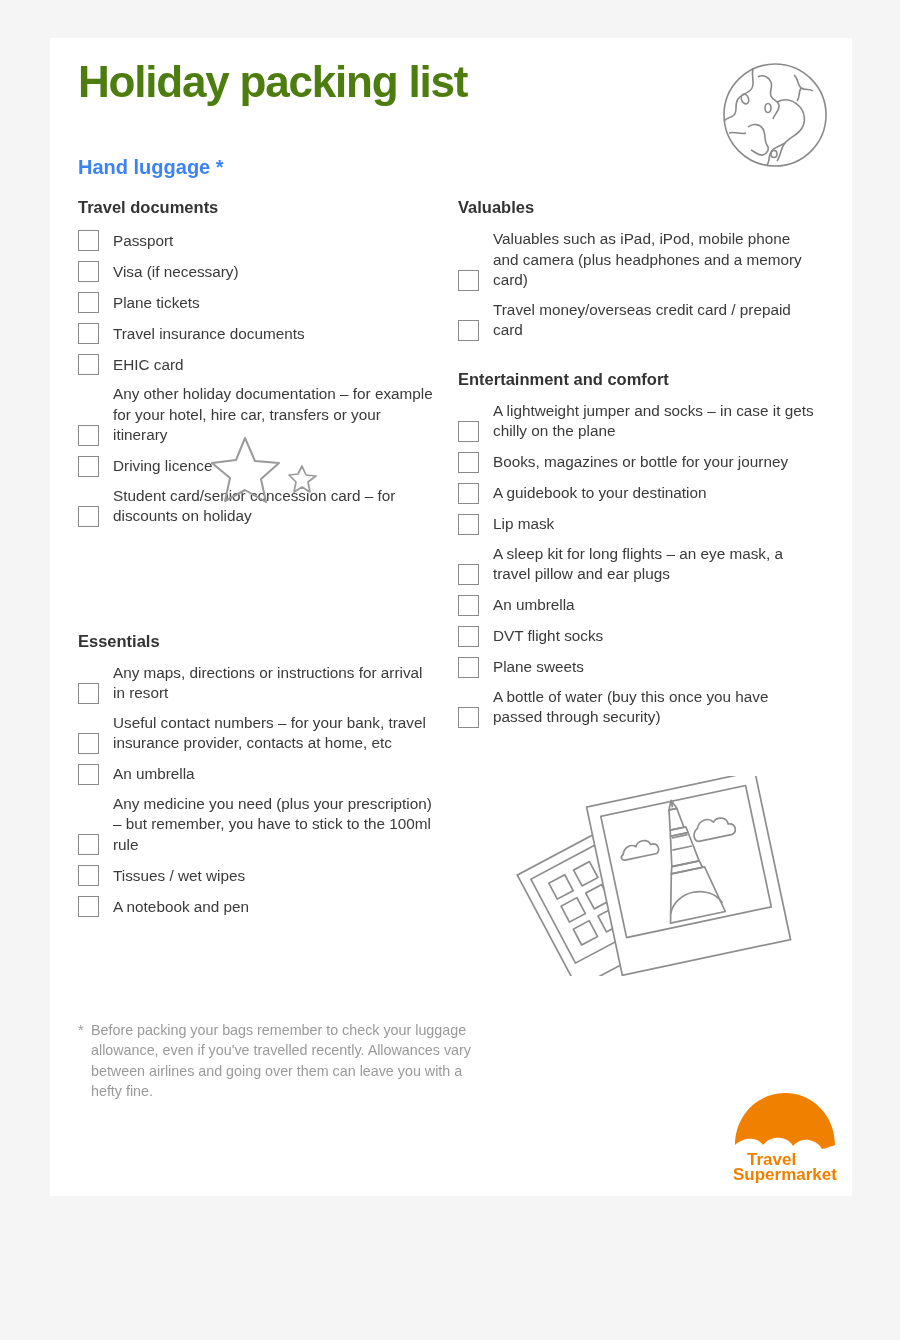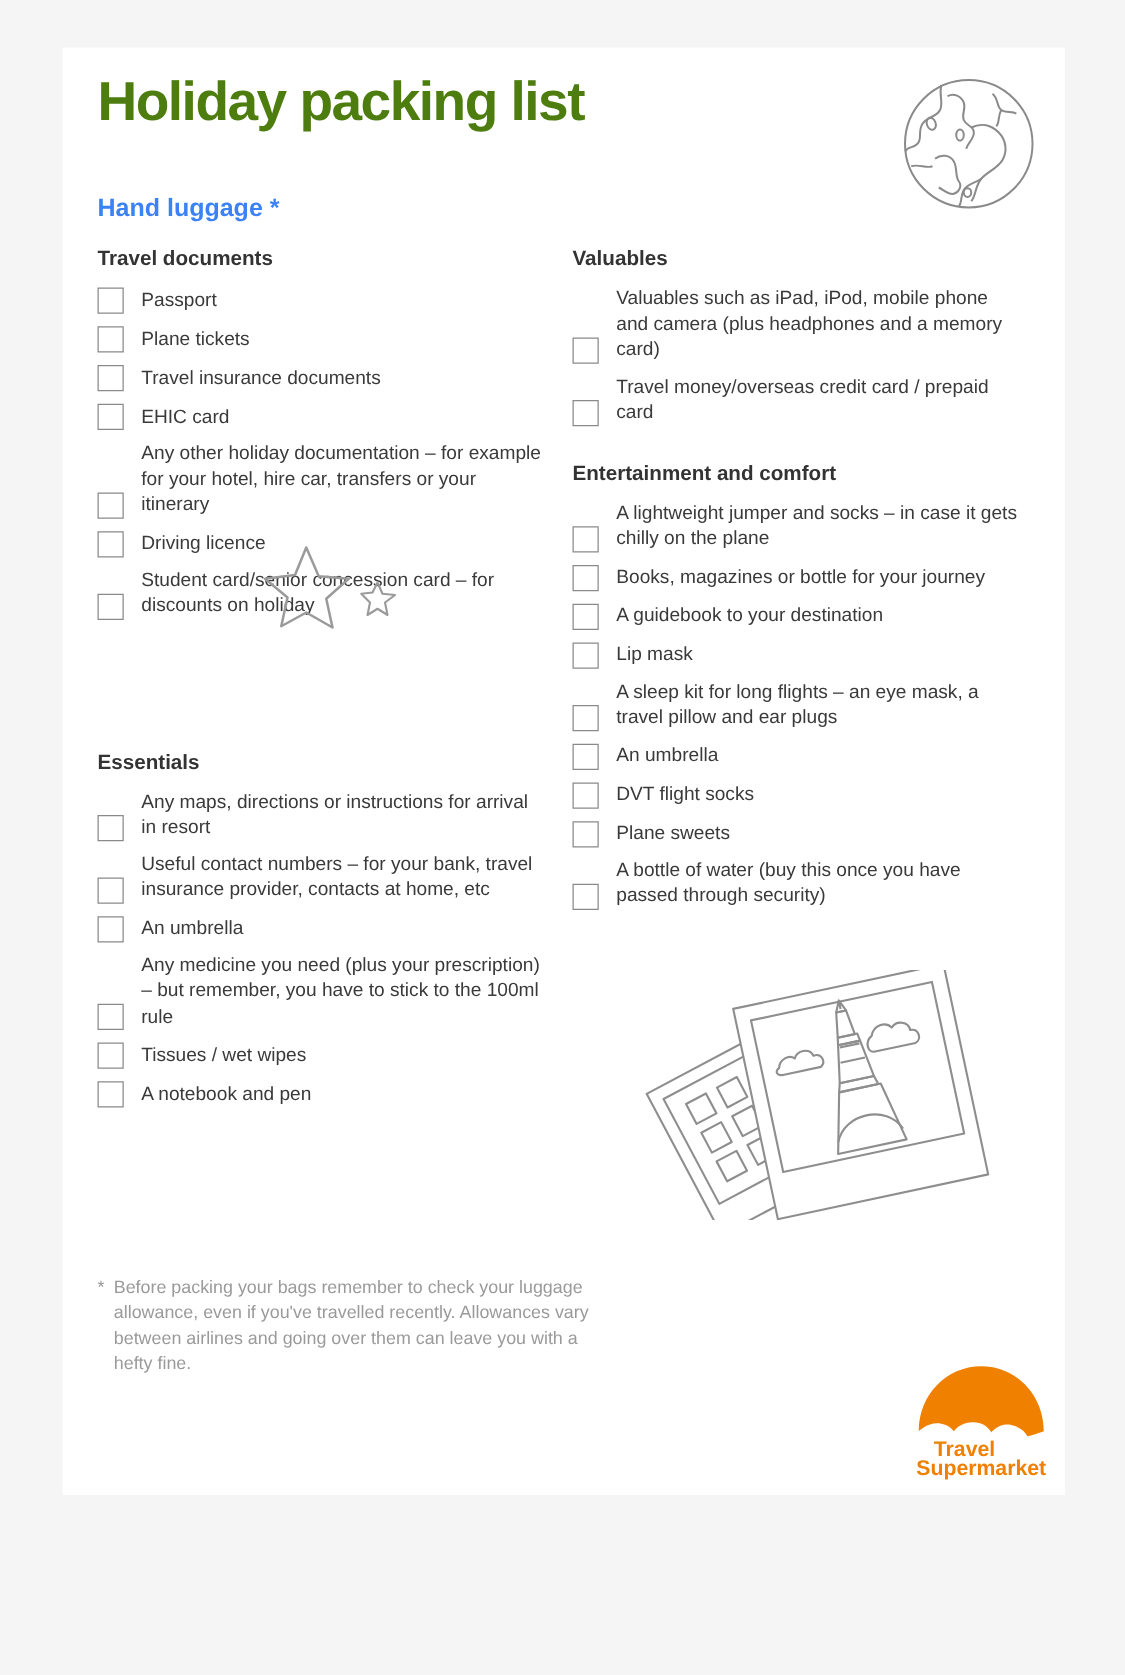--- a/index.html
+++ b/index.html
@@ -139,20 +139,24 @@
 
     <div class="section">
       <div class="section-title">Travel documents</div>
       <ul class="checklist">
         <li>
             <span class="checkbox"></span>
             <span class="item-label">Passport</span>
           </li>
         <li>
             <span class="checkbox"></span>
+            <span class="item-label">Visa (if necessary)</span>
+          </li>
+        <li>
+            <span class="checkbox"></span>
             <span class="item-label">Plane tickets</span>
           </li>
         <li>
             <span class="checkbox"></span>
             <span class="item-label">Travel insurance documents</span>
           </li>
         <li>
             <span class="checkbox"></span>
             <span class="item-label">EHIC card</span>
           </li>

